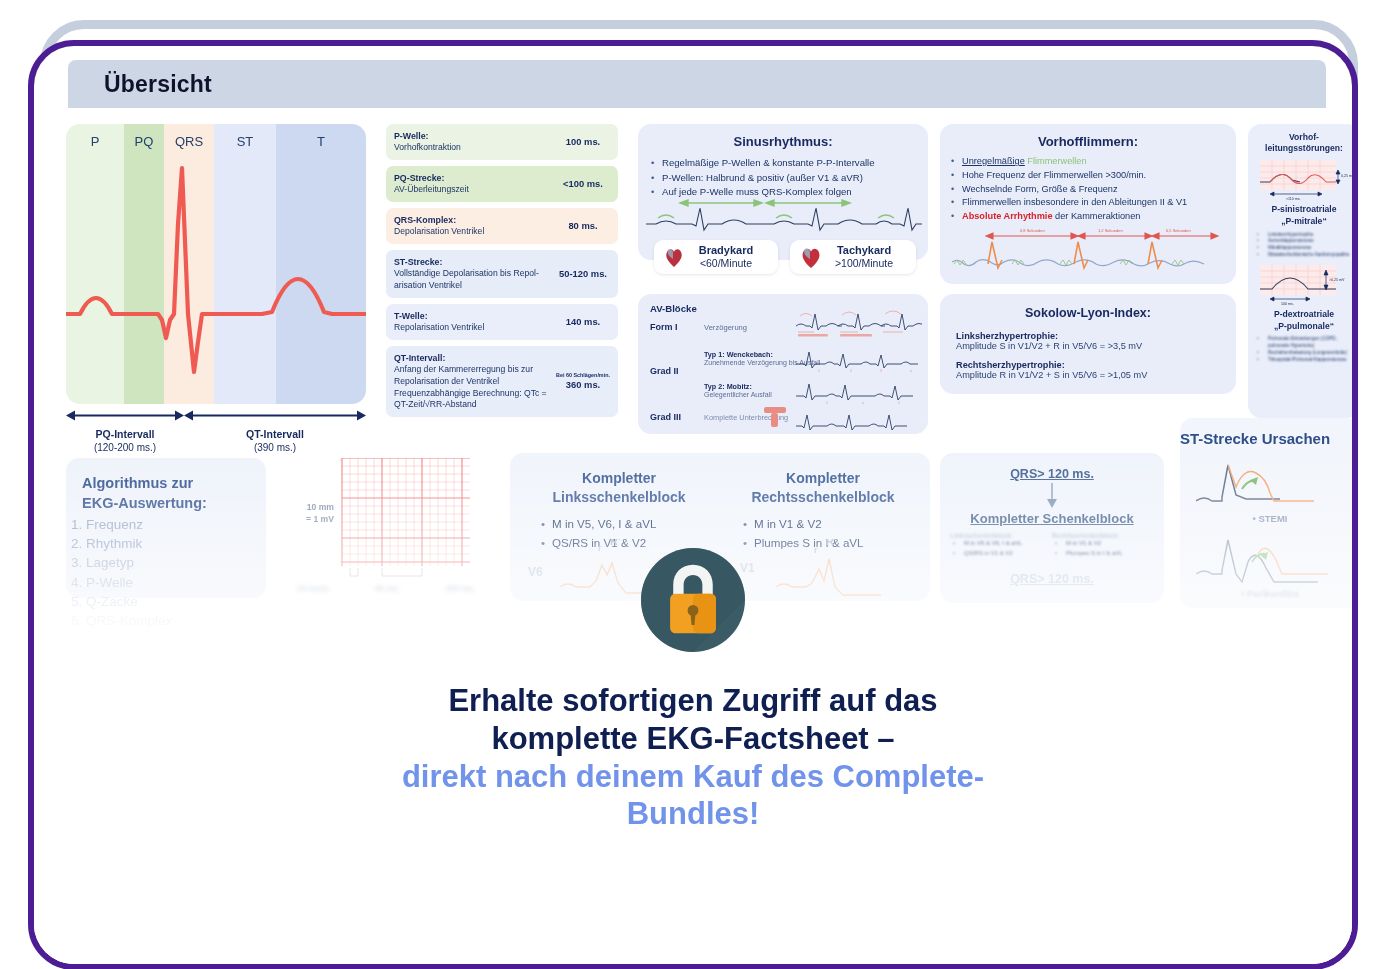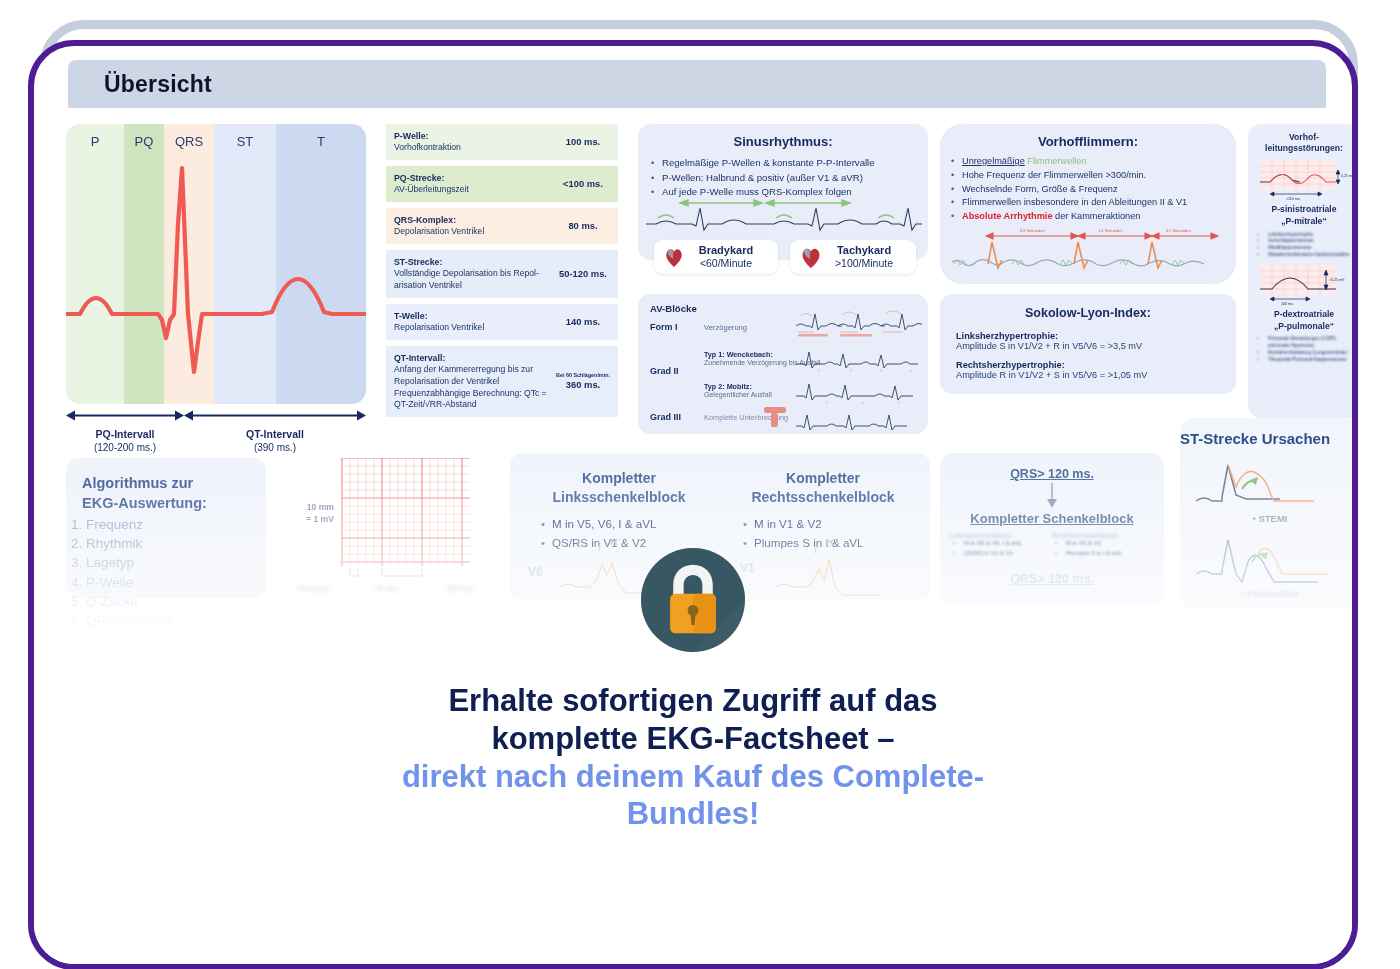--- a/index.html
+++ b/index.html
@@ -50,21 +50,21 @@
     position:absolute; top:10px; left:0; right:0; text-align:center;
     font-size:13px; color:#24406e;
   }
   #ecg-wave{ position:absolute; left:32px; top:16px; width:300px; height:280px; pointer-events:none;}
   .interval-row{ position:absolute; left:32px; width:300px; }
   .ivlabel{ text-align:center; font-size:10.5px; font-weight:bold; color:#17295e; line-height:1.35; }
   .ivlabel .sub{ font-weight:normal; font-size:10px; }
   
   #legend{ left:352px; top:16px; width:232px; }
   .lrow{
-    display:flex; align-items:center; border-radius:0;
+    display:flex; align-items:center; border-radius:7px;
     margin-bottom:6px; padding:6px 8px; min-height:32px;
   }
   .lrow .txt{ flex:1; font-size:8.6px; line-height:1.38; color:#1d3566; }
   .lrow .txt b{ display:block; font-size:8.8px; color:#17295e; }
   .lrow .val{ width:54px; text-align:center; font-size:9.4px; font-weight:bold; color:#17295e; line-height:1.25;}
   .lrow .val .tiny{ display:block; font-size:5.4px; font-weight:bold; }
   .g1{ background:#eaf3e4; } .g2{ background:#ddeccf; } .g3{ background:#d7ead0; }
   .o1{ background:#fdeee4; } .b1{ background:#e6ecf8; } .b2{ background:#e9eefa;gap:12px; } .b3{ background:#e8edfa; }
   
   .card{ background:#e8edf9; border-radius:13px; position:absolute; }
@@ -76,21 +76,21 @@
   #sinus{ left:604px; top:16px; width:290px; height:136px; }
   #sinus .card-title{ font-size:13px; padding-top:10px; }
   #sinus .bullets{ margin:7px 12px 0 10px; font-size:9.6px; line-height:1.52; }
   .hpill{
     position:absolute; background:#fff; border-radius:9px; height:34px;
     display:flex; align-items:center; padding:0 10px; box-shadow:0 1px 3px rgba(30,50,90,.12);
   }
   .hpill .ht{ font-size:10.5px; line-height:1.2; text-align:center; color:#17295e; }
   .hpill .ht b{ font-size:11px; }
   
-  #vhf{ left:906px; top:16px; width:296px; height:160px;border-radius:22px; }
+  #vhf{ left:906px; top:16px; width:296px; height:160px; }
   #vhf .card-title{ font-size:13px; padding-top:10px; }
   #vhf .bullets{ margin:6px 10px 0 8px; font-size:9.2px; line-height:1.5; }
   .u{ text-decoration:underline; }
   .green{ color:#8cc47a; }
   .red{ color:#d8232a; font-weight:bold; }
   
   #avb{ left:604px; top:186px; width:290px; height:140px; }
   
   #sok{ left:906px; top:186px; width:296px; height:100px; }
   #sok .card-title{ font-size:12.5px; padding-top:12px; }

